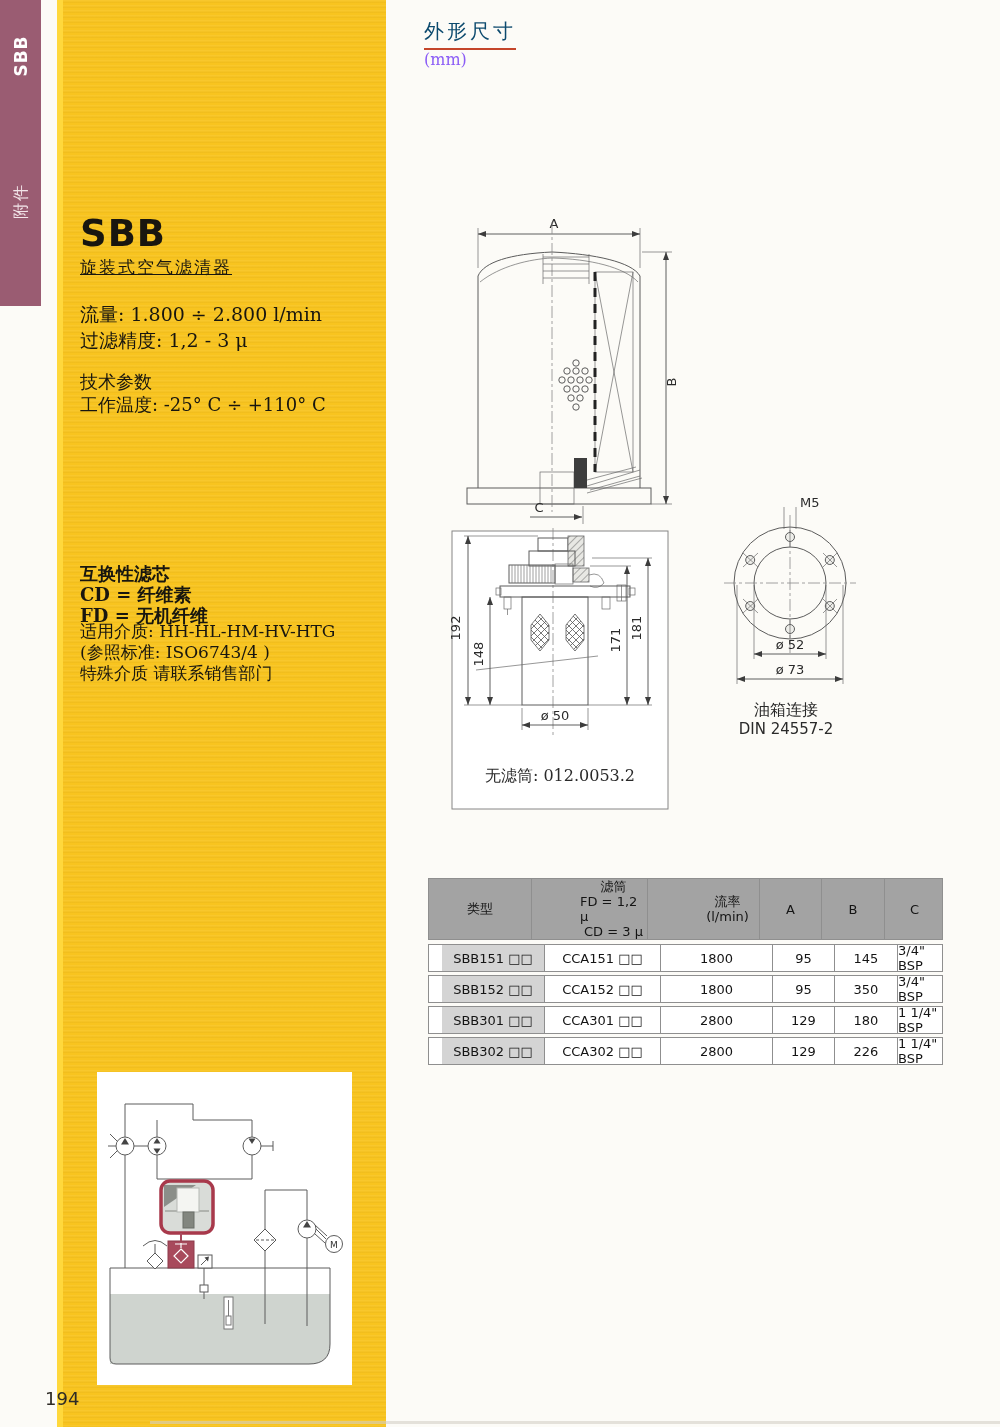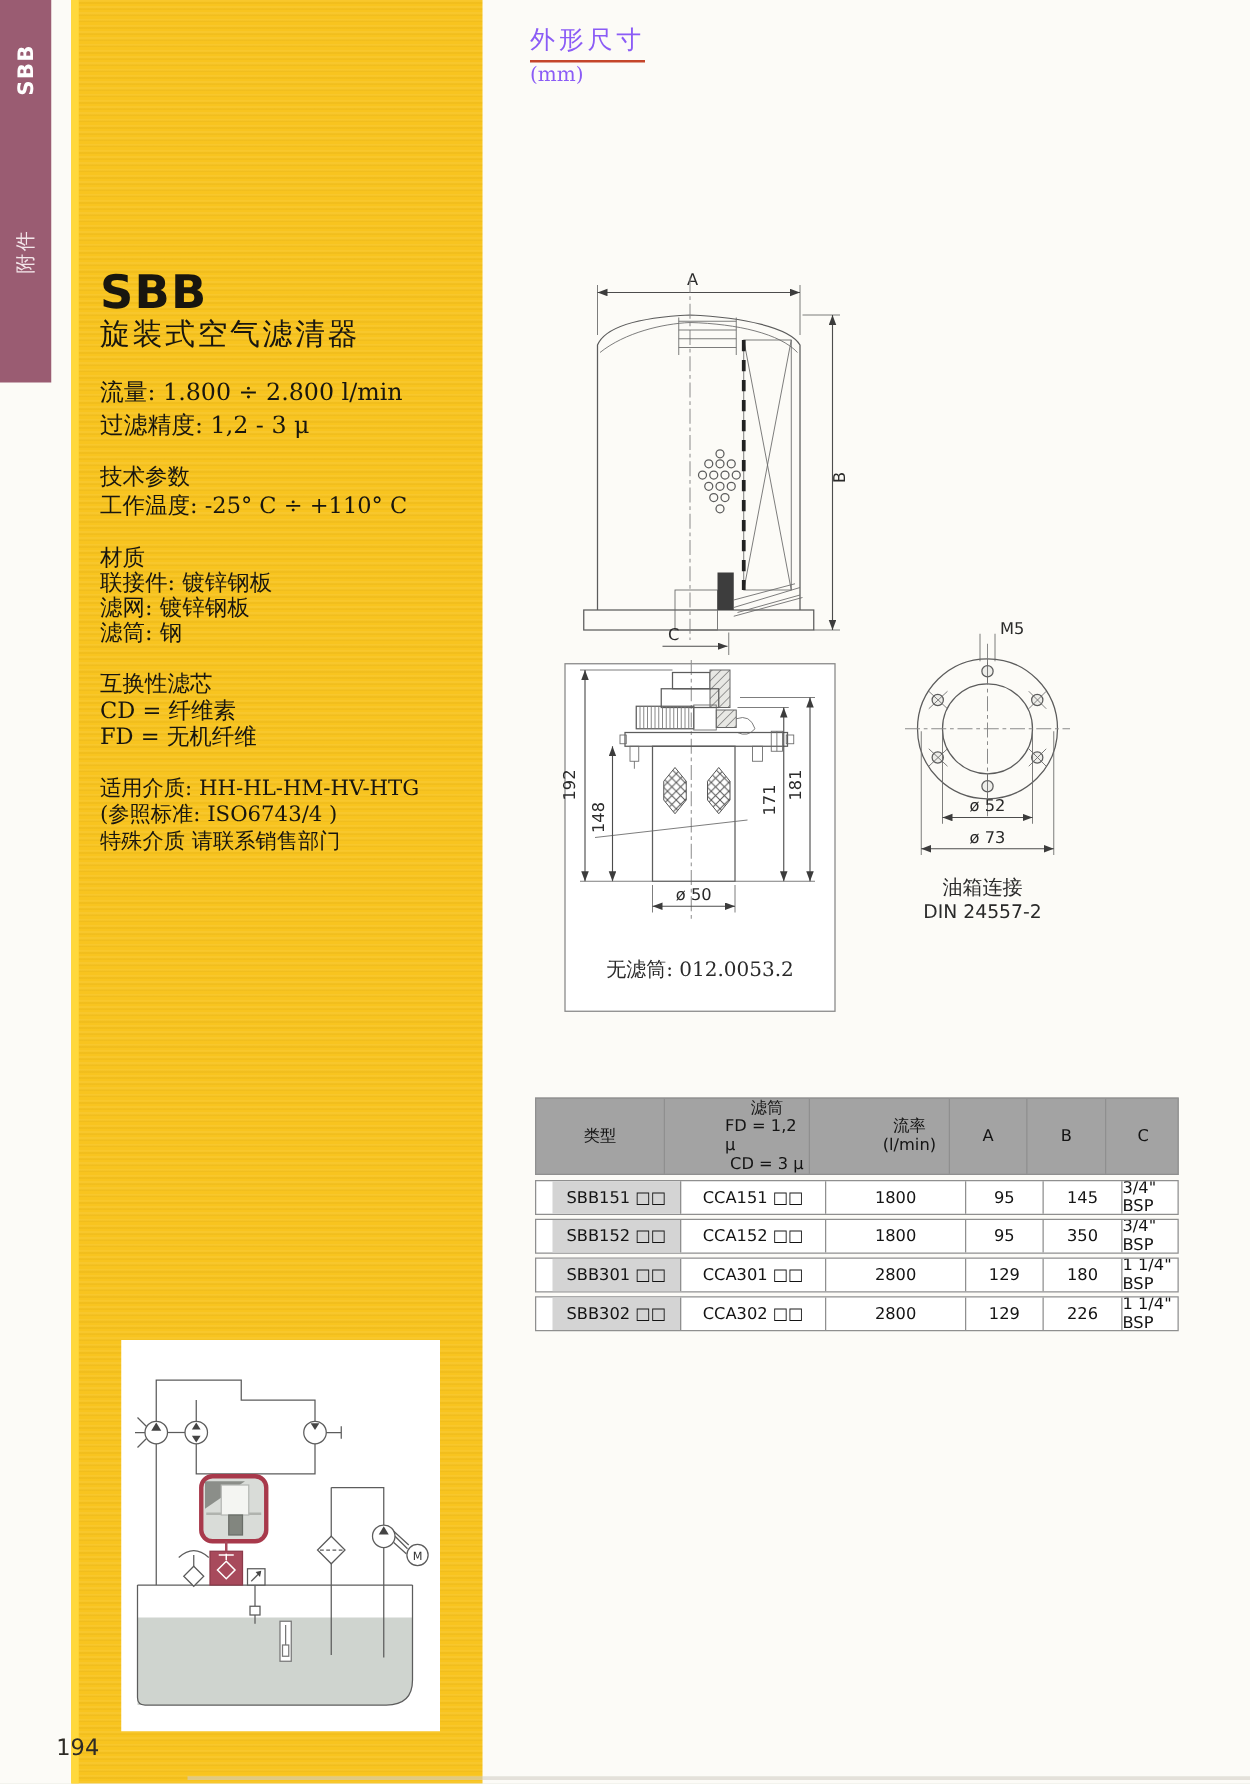--- a/index.html
+++ b/index.html
@@ -14,24 +14,24 @@
                font-family:"DejaVu Sans",sans-serif;font-weight:bold;font-size:17px;letter-spacing:1px;}
   .sidebar-fj{left:50%;top:201px;transform:translate(-50%,-50%) rotate(-90deg);
               font-size:16px;color:#f3e6ea;letter-spacing:2px;}
   .yellow-col{left:57px;top:0;width:329px;height:1427px;
       background:repeating-linear-gradient(180deg, rgba(255,255,255,.06) 0 1px, rgba(120,80,0,.05) 2px 3px, transparent 3px 5px), #f8c41f;
       border-left:6px solid #ffd83c;box-sizing:border-box;}
 
   
   .tb{position:absolute;left:80px;width:300px;line-height:20px;font-size:18px;color:#18160f;}
   .product-title{font-family:"DejaVu Sans",sans-serif;font-weight:bold;font-size:37px;line-height:40px;letter-spacing:1px;}
-  .product-sub{font-size:24px;letter-spacing:2px;}
+  .product-sub{font-size:17px;letter-spacing:2px;text-decoration:underline;}
 
   
-  .dims-title{left:424px;top:18px;font-size:20px;color:#8b5cf6;letter-spacing:3px;
+  .dims-title{left:424px;top:18px;font-size:20px;color:#0c4a6e;letter-spacing:3px;
               border-bottom:2px solid #c4452a;padding-bottom:3px;}
   .dims-unit{left:424px;top:50px;font-size:16px;color:#8b5cf6;}
 
   
   .spec-table{left:428px;top:878px;width:515px;font-family:"DejaVu Sans",sans-serif;font-size:13px;color:#141414;}
   .t-strip{display:grid;grid-template-columns:103px 116px 112px 62px 63px 59px;
            border:1px solid #8f8f8f;box-sizing:border-box;margin-bottom:3px;background:#ffffff;}
   .t-strip.header{background:#a3a3a3;height:62px;margin-bottom:4px;}
   .t-strip.body{height:28px;padding-left:13px;}
   .t-cell{display:flex;align-items:center;justify-content:center;border-right:1px solid #8f8f8f;
@@ -73,28 +73,22 @@
   <div class="tb" style="top:301px;line-height:26px;font-size:19px;">
     <div>流量: 1.800 ÷ 2.800 l/min</div>
     <div>过滤精度: 1,2 - 3 μ</div>
   </div>
 
   <div class="tb" style="top:370px;line-height:23px;">
     <div>技术参数</div>
     <div>工作温度: -25° C ÷ +110° C</div>
   </div>
 
-  <div class="tb" style="top:437px;">
-    <div>材质</div>
-    <div>联接件: 镀锌钢板</div>
-    <div>滤网: 镀锌钢板</div>
-    <div>滤筒:  钢</div>
-  </div>
-
-  <div class="tb" style="top:537px;line-height:21px;">
+
+  <div class="tb" style="top:563px;line-height:21px;font-weight:bold;">
     <div>互换性滤芯</div>
     <div>CD = 纤维素</div>
     <div>FD = 无机纤维</div>
   </div>
 
   <div class="tb" style="top:621px;line-height:21px;font-size:17px;width:312px;">
     <div>适用介质: HH-HL-HM-HV-HTG</div>
     <div>(参照标准:  ISO6743/4 )</div>
     <div>特殊介质 请联系销售部门</div>
   </div>

